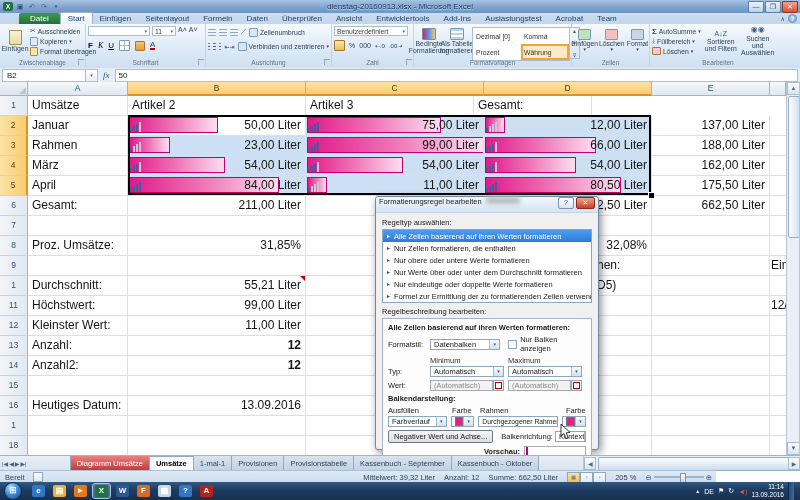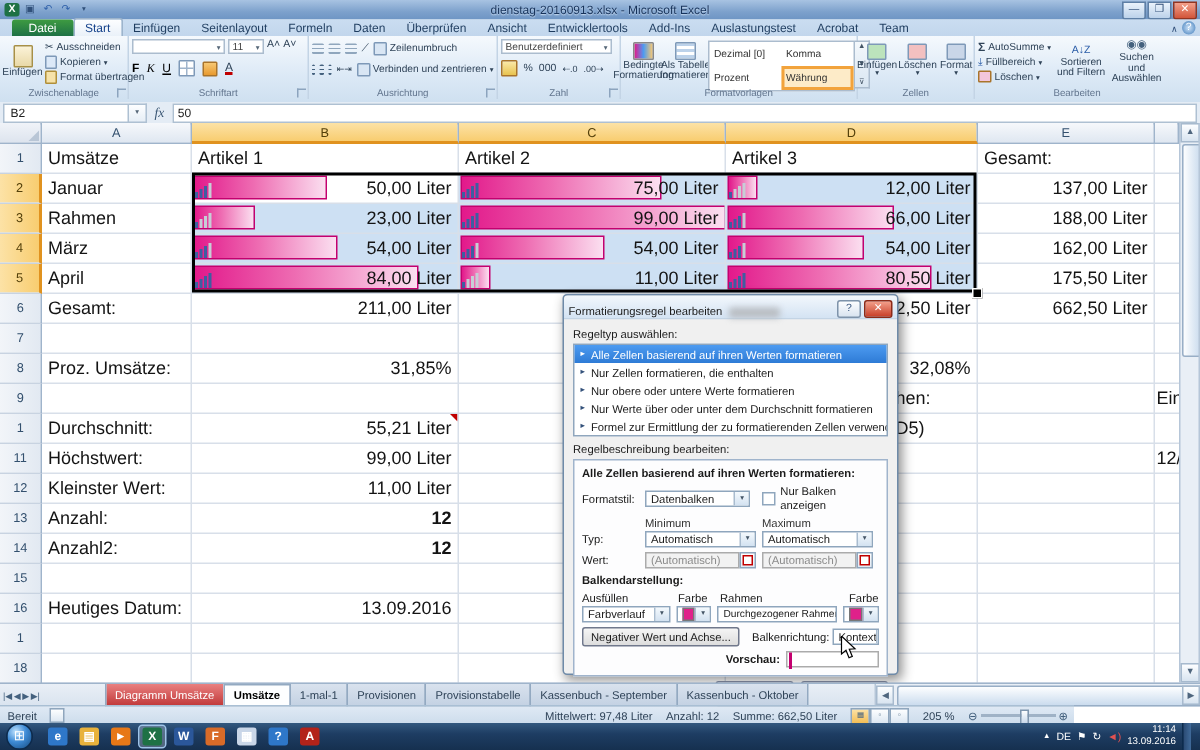--- a/index.html
+++ b/index.html
@@ -12,21 +12,21 @@
   .qat{display:flex;align-items:center;gap:2px;margin-left:3px;}
   .qat .qi{width:10px;height:9px;font-size:7px;line-height:9px;text-align:center;color:#fff;}
   .xl-logo{background:#1E7145;border-radius:2px;font-weight:bold;}
   #title-text{position:absolute;left:0;right:0;text-align:center;color:#16325A;text-shadow:0 1px 1px #D6E5F5;font-size:8px;}
   .winbtns{position:absolute;right:2px;top:1px;display:flex;gap:1px;}
   .wbtn{width:14px;height:10px;border:1px solid #5E7FA5;border-radius:0 0 2px 2px;
     background:linear-gradient(#EAF2FB,#BCD2EA);color:#33517A;font-size:7px;line-height:9px;text-align:center;}
   .wbtn.close{background:linear-gradient(#F3A08B,#D2553A);color:#fff;border-color:#913522;}
   
   #tabrow{left:0;top:13px;width:800px;height:11px;background:linear-gradient(#CADDF1,#C2D6EC);display:flex;align-items:flex-end;}
-  .ftab{background:linear-gradient(#3E9B41,#1E7145);color:#fff;font-size:8px;padding:1px 11px;border-radius:2px 2px 0 0;margin-left:8px;}
+  .ftab{background:linear-gradient(#3E9B41,#1E7145);color:#fff;font-size:8px;padding:1px 11px;border-radius:2px 2px 0 0;margin-left:19px;}
   .rtab{font-size:8px;color:#1E3C5F;padding:1px 7px;}
   .rtab.active{background:linear-gradient(#FDFEFF,#EAF1F9);border:1px solid #9DB4CC;border-bottom:none;border-radius:2px 2px 0 0;color:#15428B;}
   #tabrow-right{position:absolute;right:3px;top:14px;display:flex;gap:3px;align-items:center;}
   .mini-help{width:9px;height:9px;border-radius:50%;background:radial-gradient(#CFE4F9,#3C79B8);color:#fff;font-size:7px;line-height:9px;text-align:center;}
   .mini-caret{font-size:6px;color:#33517A;}
   
   #ribbon{left:0;top:24px;width:800px;height:44px;
     background:linear-gradient(#F5F9FD,#DCE9F6 60%,#CFE0F0);border-bottom:1px solid #A9BFD4;display:flex;}
   .rgroup{position:relative;height:42px;border-right:1px solid #C3D4E5;box-sizing:border-box;padding:1px 2px 8px 2px;}
   .rgroup .glabel{position:absolute;bottom:0;left:0;right:0;text-align:center;font-size:6.5px;color:#62758E;}
@@ -107,21 +107,21 @@
   .tbicon{width:17px;height:14px;margin:0 2px;border-radius:2px;display:flex;align-items:center;justify-content:center;
     font-size:9px;font-weight:bold;color:#fff;}
   .tbicon.active{background:rgba(255,255,255,.25);outline:1px solid #9FC4E8;}
   #tray{margin-left:auto;display:flex;align-items:center;gap:4px;color:#fff;font-size:7px;margin-right:6px;}
   #clock{text-align:right;font-size:6.5px;line-height:1.3;}
   .showdesk{width:5px;height:18px;background:linear-gradient(90deg,#2A4A73,#406A99);border-left:1px solid #0D2B4D;}
   
   #dialog{left:375px;top:196px;width:222px;height:252px;background:#F0F0F0;border:1px solid #6E8AA8;border-radius:3px;
     box-shadow:2px 3px 8px rgba(0,0,0,.45);font-size:7.5px;color:#1a1a1a;}
   #dlg-title{height:15px;background:linear-gradient(#F2F7FC,#D4E3F3);border-bottom:1px solid #C3D4E5;border-radius:3px 3px 0 0;
-    display:flex;align-items:flex-end;padding:0 3px;font-size:7.5px;color:#1a1a1a;}
+    display:flex;align-items:flex-start;padding:0 3px;font-size:7.5px;color:#1a1a1a;}
   .blurpatch{width:34px;height:7px;margin-left:4px;background:#B9BDC2;filter:blur(2px);border-radius:2px;}
   #dlg-title .btns{margin-left:auto;display:flex;gap:2px;}
   .dbtn{width:14px;height:10px;border:1px solid #7E93AA;border-radius:2px;background:linear-gradient(#FDFEFF,#D9E4F0);
     font-size:7px;line-height:9px;text-align:center;color:#33517A;}
   .dbtn.close{width:17px;background:linear-gradient(#F3A08B,#C8402A);color:#fff;border-color:#8C2A18;}
   #dlg-body{padding:3px 6px 0 6px;}
   .dlg-label{margin:2px 0 2px 0;}
   #rulelist{background:#fff;border:1px solid #8FA6BD;}
   .ritem{height:12px;display:flex;align-items:center;padding-left:3px;white-space:nowrap;overflow:hidden;color:#1a1a1a;}
   .ritem .arr{font-size:5px;margin-right:3px;color:#33517A;}
@@ -384,21 +384,20 @@
       <div class="ch sel" style="width: 178px;">C</div>
       <div class="ch sel" style="width: 168px;">D</div>
       <div class="ch" style="width: 118px;">E</div>
       <div class="ch" style="width: 16px;"></div>
     </div>
 
   <div class="abs" id="grid">
       <div class="grow">
         <div class="rh">1</div>
         <div class="cell ca">Umsätze</div>
-        <div class="cell cb">Artikel 1</div>
         <div class="cell cc">Artikel 2</div>
         <div class="cell cd">Artikel 3</div>
         <div class="cell ce">Gesamt:</div>
         <div class="cell cf"></div>
       </div>
       <div class="grow">
         <div class="rh sel">2</div>
         <div class="cell ca">Januar</div>
         <div class="cell cb num"><div class="dbar" style="width: 50.5%;"></div><span class="iset">
             <i class="f" style="height: 4px;"></i>
@@ -650,20 +649,24 @@
           <div class="ritem">
             <span class="arr">►</span>
             <span>Nur obere oder untere Werte formatieren</span>
           </div>
           <div class="ritem">
             <span class="arr">►</span>
             <span>Nur Werte über oder unter dem Durchschnitt formatieren</span>
           </div>
           <div class="ritem">
             <span class="arr">►</span>
+            <span>Nur eindeutige oder doppelte Werte formatieren</span>
+          </div>
+          <div class="ritem">
+            <span class="arr">►</span>
             <span>Formel zur Ermittlung der zu formatierenden Zellen verwenden</span>
           </div>
         </div>
       <div class="dlg-label" style="margin-top:4px">Regelbeschreibung bearbeiten:</div>
       <div id="descpanel">
         <div class="dhead">Alle Zellen basierend auf ihren Werten formatieren:</div>
         <div class="drow">
           <span class="dlbl">Formatstil:</span>
           <div class="ddd" style="width:74px">
               <span>Datenbalken</span>
@@ -771,21 +774,21 @@
       <div class="hbtn" style="position:absolute;left:0">◀</div>
       <div id="hthumb"></div>
       <div class="hbtn" style="position:absolute;right:0">▶</div>
     </div>
   </div>
 
   <div class="abs" id="statusbar">
     <span style="margin-left:5px">Bereit</span>
     <span style="margin-left:8px;width:8px;height:8px;border:1px solid #8FA6BD;background:linear-gradient(#FDFEFF,#DCE7F2);display:inline-block"></span>
     <span class="right">
-      <span>Mittelwert: 97,48 Liter</span>
+      <span>Mittelwert: 39,32 Liter</span>
       <span>Anzahl: 12</span>
       <span>Summe: 662,50 Liter</span>
       <span class="viewbtns">
         <span class="vb on">▦</span>
         <span class="vb">▫</span>
         <span class="vb">▫</span>
       </span>
       <span>205 %</span>
       <span class="zoomslider">
         <span>⊖</span>

